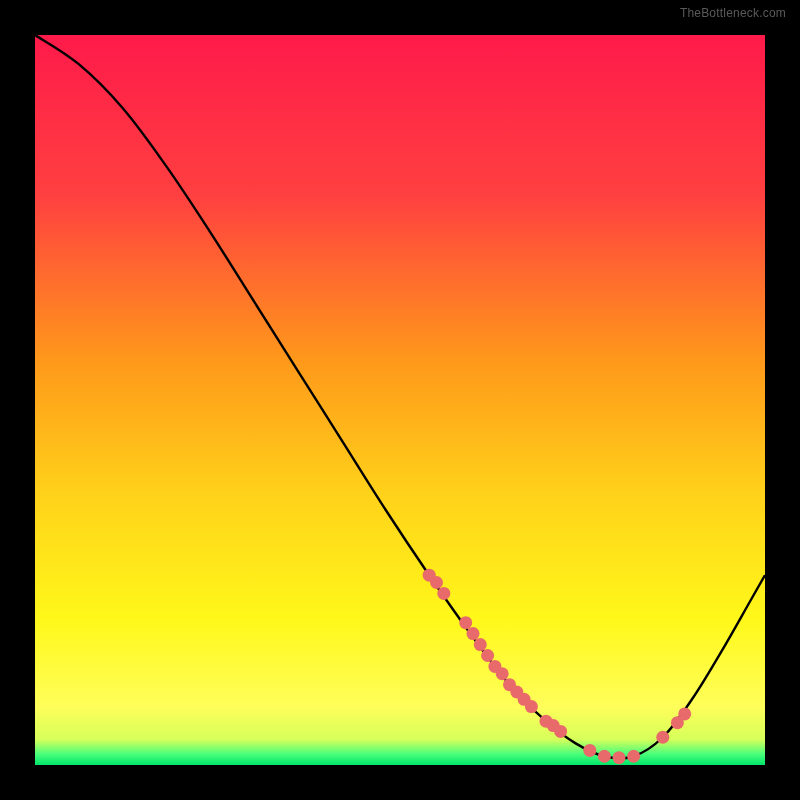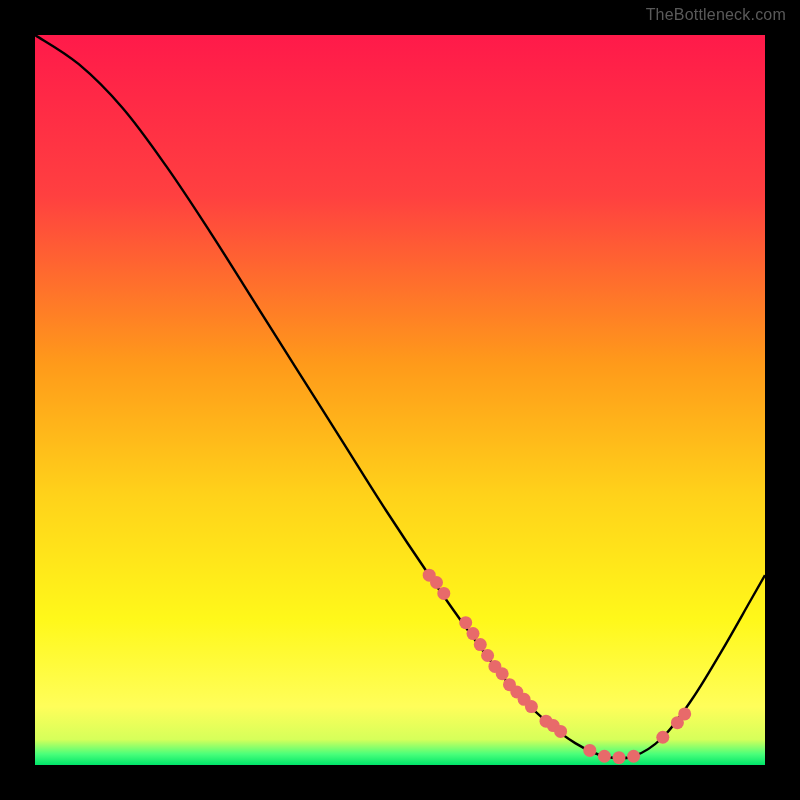--- a/index.html
+++ b/index.html
@@ -15,21 +15,21 @@
     position: relative;
     width: 800px;
     height: 800px;
     background: #000;
   }
   .watermark {
     position: absolute;
     top: 6px;
     right: 14px;
     color: #5a5a5a;
-    font-size: 16px;
+    font-size: 12px;
     font-weight: 500;
     letter-spacing: 0.2px;
     z-index: 10;
   }
   .plot {
     position: absolute;
     left: 35px;
     top: 35px;
     width: 730px;
     height: 730px;

